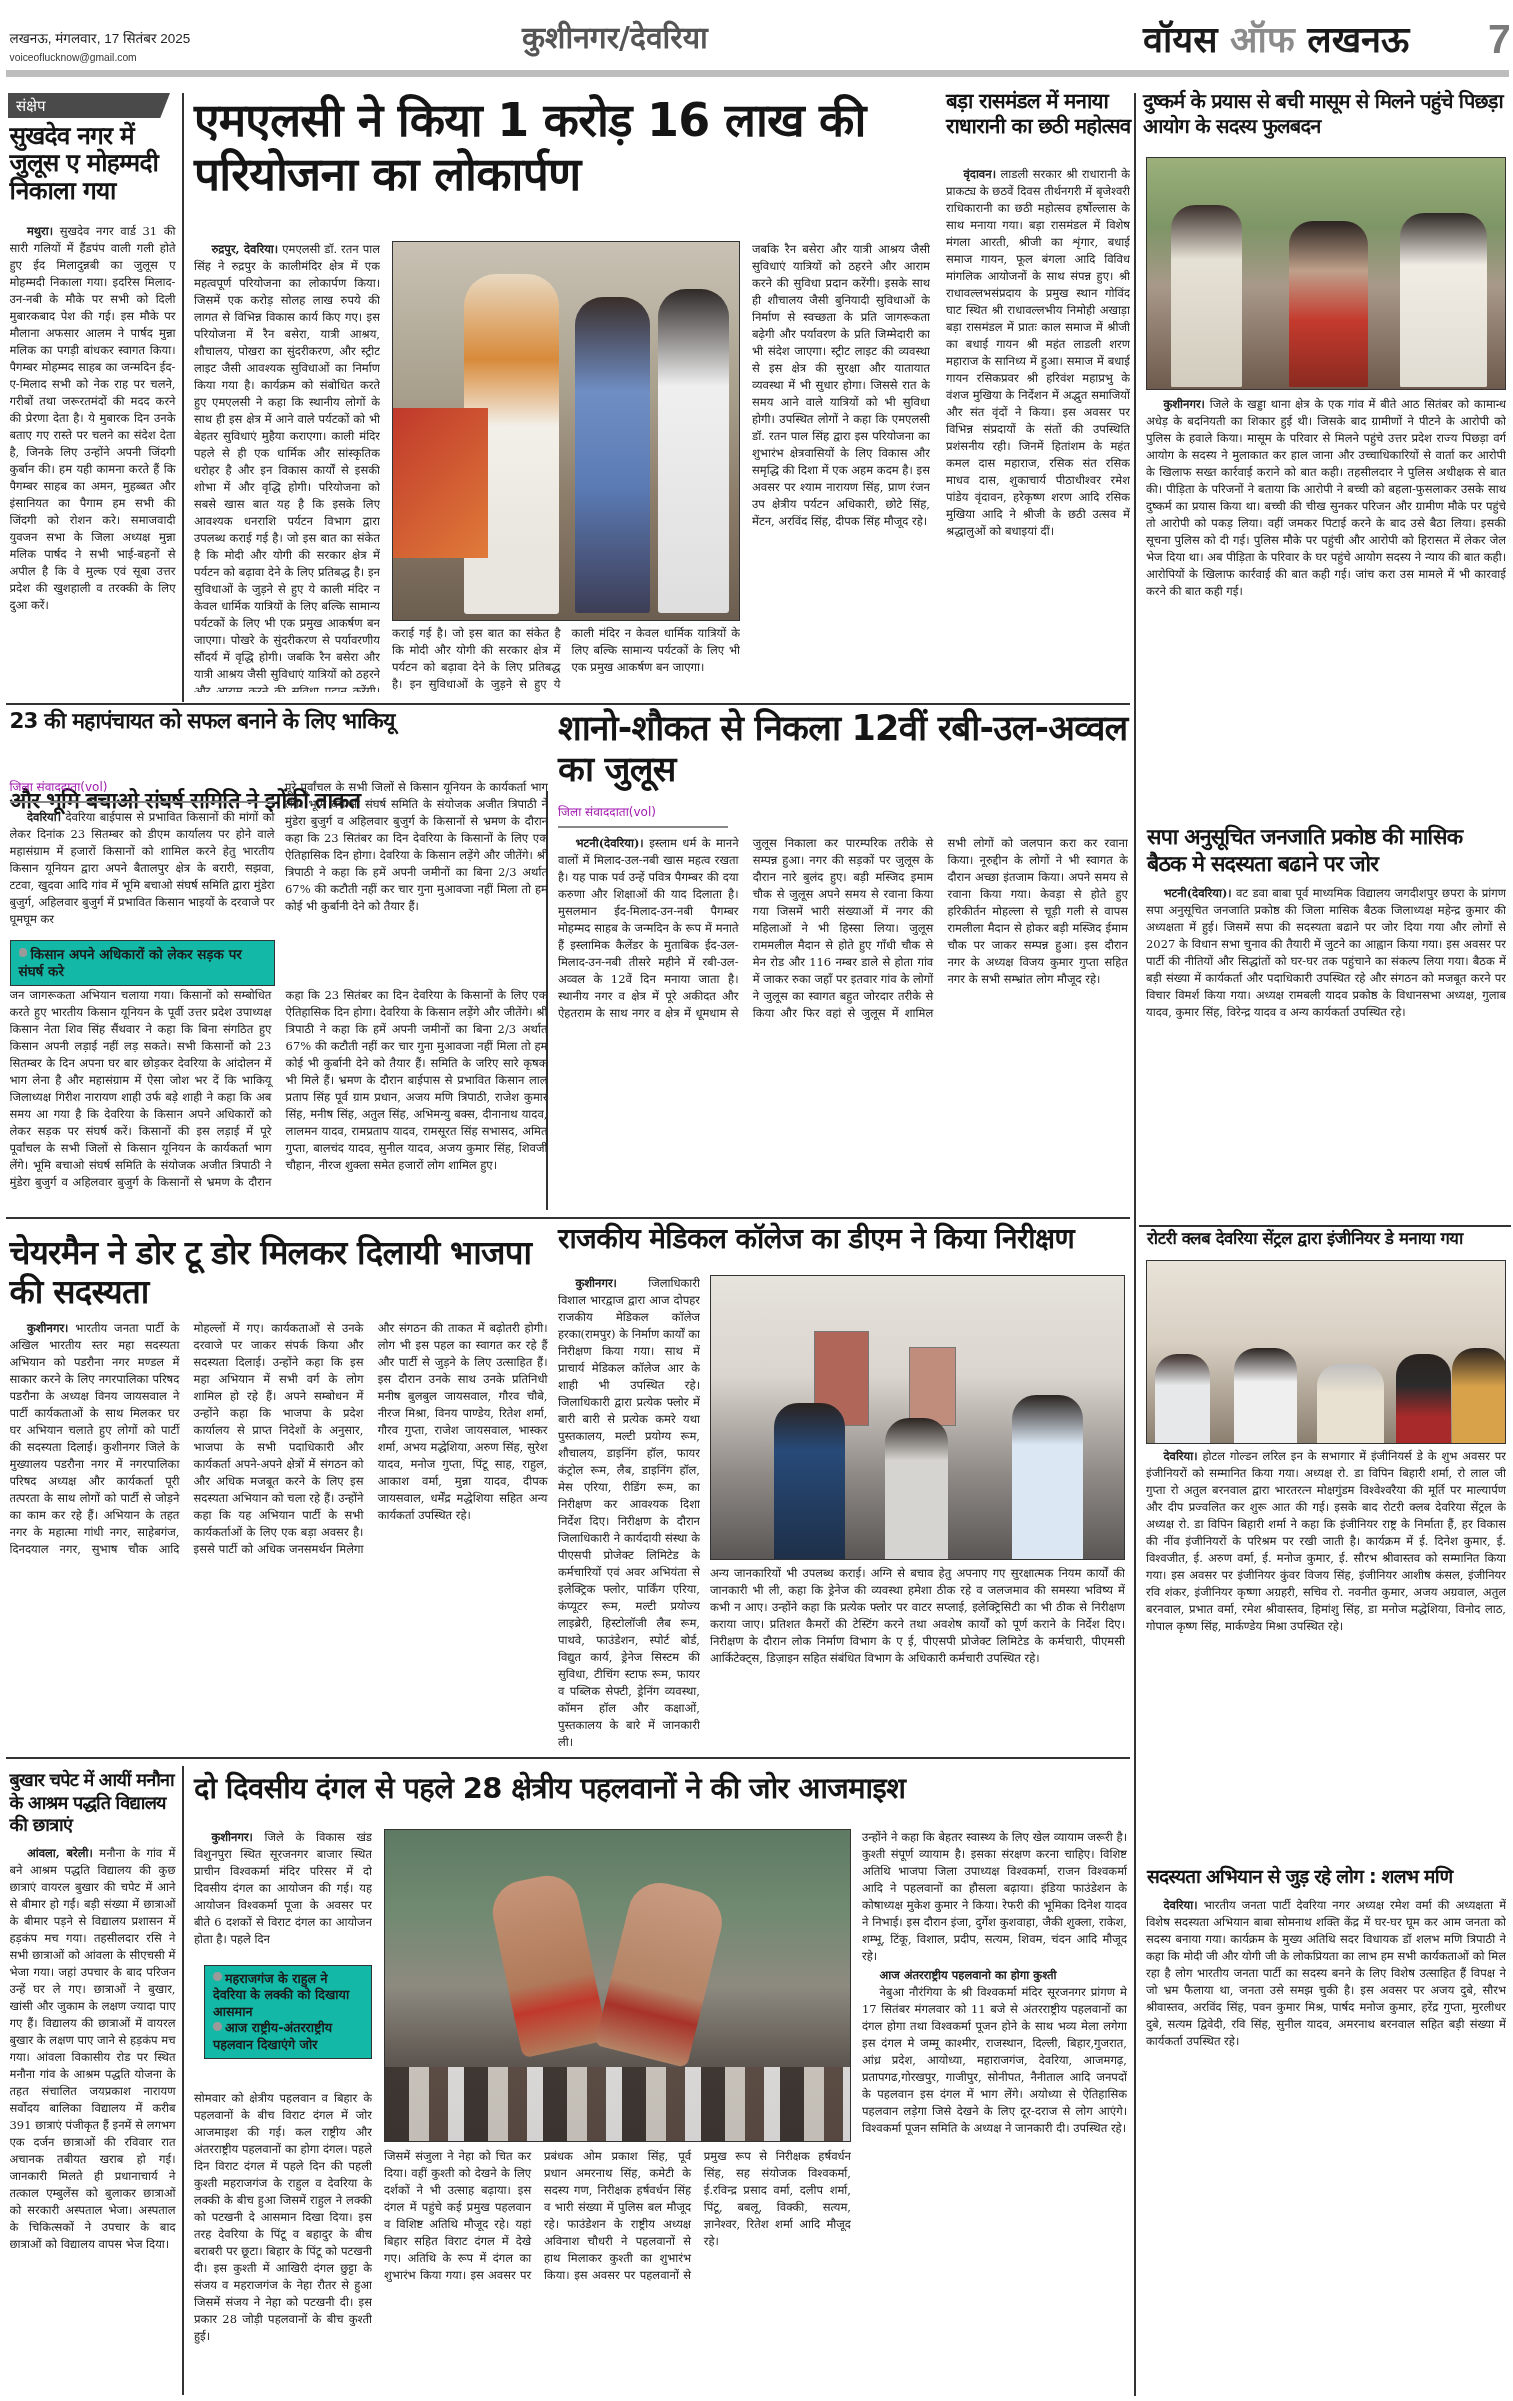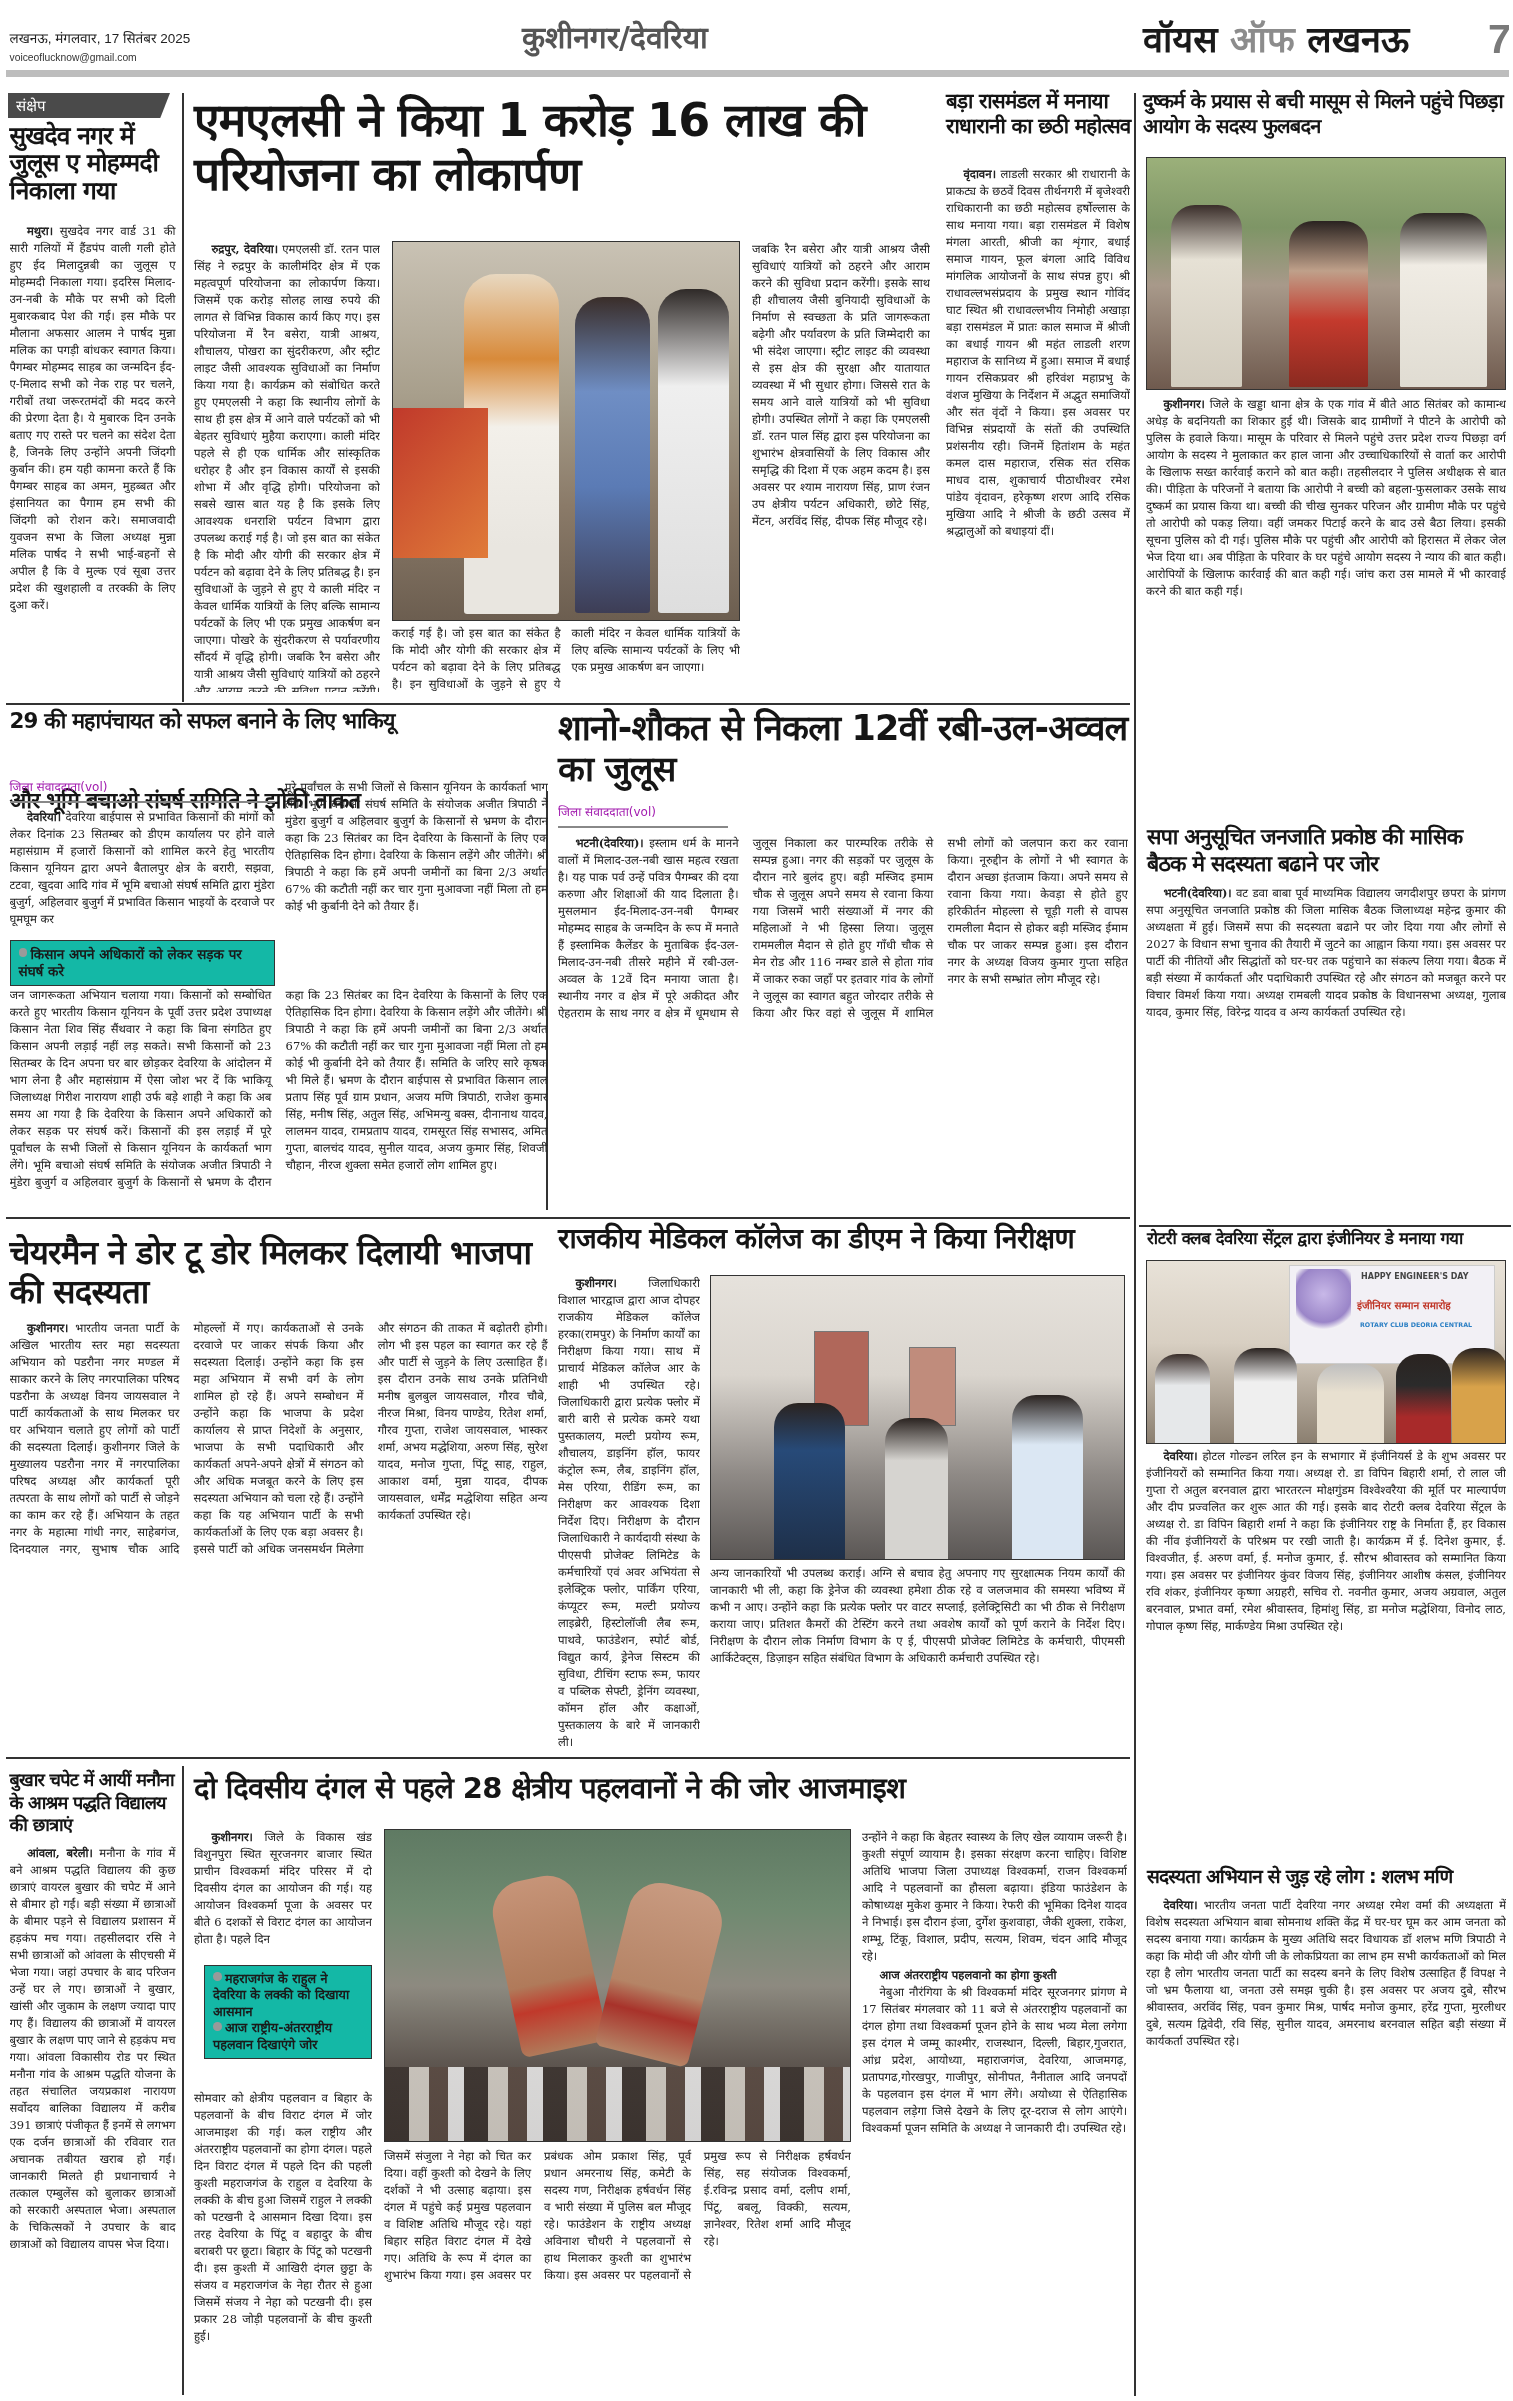--- a/index.html
+++ b/index.html
@@ -80,43 +80,37 @@
 </div>
 
 <div class="abs hl" style="left:1147px;top:823px;width:360px;font-size:21.4px;line-height:1.28;">सपा अनुसूचित जनजाति प्रकोष्ठ की मासिक बैठक मे सदस्यता बढाने पर जोर</div>
 <div class="abs body-text" style="left:1146px;top:885px;width:360px;height:336px;">
   <p><span class="lead">भटनी(देवरिया)।</span> <span>वट डवा बाबा पूर्व माध्यमिक विद्यालय जगदीशपुर छपरा के प्रांगण सपा अनुसूचित जनजाति प्रकोष्ठ की जिला मासिक बैठक जिलाध्यक्ष महेन्द्र कुमार की अध्यक्षता में हुई। जिसमें सपा की सदस्यता बढाने पर जोर दिया गया और लोगों से 2027 के विधान सभा चुनाव की तैयारी में जुटने का आह्वान किया गया। इस अवसर पर पार्टी की नीतियों और सिद्धांतों को घर-घर तक पहुंचाने का संकल्प लिया गया। बैठक में बड़ी संख्या में कार्यकर्ता और पदाधिकारी उपस्थित रहे और संगठन को मजबूत करने पर विचार विमर्श किया गया। अध्यक्ष रामबली यादव प्रकोष्ठ के विधानसभा अध्यक्ष, गुलाब यादव, कुमार सिंह, विरेन्द्र यादव व अन्य कार्यकर्ता उपस्थित रहे।</span></p>
 </div>
 <div class="hrule" style="left:1139px;top:1225px;width:372px;"></div>
 
 <div class="abs hl" style="left:1147px;top:1230px;width:360px;font-size:16.6px;letter-spacing:-0.4px;">रोटरी क्लब देवरिया सेंट्रल द्वारा इंजीनियर डे मनाया गया</div>
 <div class="photo" style="left:1146px;top:1260px;width:360px;height:184px;background:linear-gradient(180deg,#e8e2d8 0%,#d8cfc2 45%,#8b7f70 100%);">
-  <div class="abs" style="left:142px;top:4px;width:206px;height:99px;background:#f2f0f5;border:0.8px solid #ccc;">
-    <div class="abs" style="left:6.3px;top:3.2px;width:55px;height:63px;background:radial-gradient(circle at 50% 40%,#c8b8e8,#9a85c8 60%,#f2f0f5 75%);"></div>
-    <div class="abs caption-strip" style="left:71px;top:6.3px;font-size:8px;font-weight:bold;color:#444;">HAPPY ENGINEER'S DAY</div>
-    <div class="abs caption-strip" style="left:67px;top:32px;font-size:10.3px;font-weight:bold;color:#c0392b;">इंजीनियर सम्मान समारोह</div>
-    <div class="abs caption-strip" style="left:70px;top:55px;font-size:6.3px;font-weight:bold;color:#2b7fc4;">ROTARY CLUB DEORIA CENTRAL</div>
-  </div>
   <div class="abs" style="left:8px;top:93px;width:55px;height:90px;background:linear-gradient(180deg,#3a2e2a,#e6e8ea 35%);border-radius:22px 22px 0 0;"></div>
   <div class="abs" style="left:87px;top:87px;width:63px;height:97px;background:linear-gradient(180deg,#2a2320,#efefef 35%);border-radius:22px 22px 0 0;"></div>
   <div class="abs" style="left:170px;top:103px;width:67px;height:81px;background:linear-gradient(180deg,#bfbfbf,#e8e0d0 35%);border-radius:22px 22px 0 0;"></div>
   <div class="abs" style="left:249px;top:93px;width:55px;height:90px;background:linear-gradient(180deg,#2a2320,#2b2b2b 35%,#a82a2a 70%);border-radius:22px 22px 0 0;"></div>
   <div class="abs" style="left:305px;top:87px;width:55px;height:97px;background:linear-gradient(180deg,#2a2320,#d8a24a 40%);border-radius:22px 22px 0 0;"></div>
 </div>
 <div class="abs body-text" style="left:1146px;top:1448px;width:360px;height:396px;">
   <p><span class="lead">देवरिया।</span> <span>होटल गोल्डन लरिल इन के सभागार में इंजीनियर्स डे के शुभ अवसर पर इंजीनियरों को सम्मानित किया गया। अध्यक्ष रो. डा विपिन बिहारी शर्मा, रो लाल जी गुप्ता रो अतुल बरनवाल द्वारा भारतरत्न मोक्षगुंडम विश्वेश्वरैया की मूर्ति पर माल्यार्पण और दीप प्रज्वलित कर शुरू आत की गई। इसके बाद रोटरी क्लब देवरिया सेंट्रल के अध्यक्ष रो. डा विपिन बिहारी शर्मा ने कहा कि इंजीनियर राष्ट्र के निर्माता हैं, हर विकास की नींव इंजीनियरों के परिश्रम पर रखी जाती है। कार्यक्रम में ई. दिनेश कुमार, ई. विश्वजीत, ई. अरुण वर्मा, ई. मनोज कुमार, ई. सौरभ श्रीवास्तव को सम्मानित किया गया। इस अवसर पर इंजीनियर कुंवर विजय सिंह, इंजीनियर आशीष कंसल, इंजीनियर रवि शंकर, इंजीनियर कृष्णा अग्रहरी, सचिव रो. नवनीत कुमार, अजय अग्रवाल, अतुल बरनवाल, प्रभात वर्मा, रमेश श्रीवास्तव, हिमांशु सिंह, डा मनोज मद्धेशिया, विनोद लाठ, गोपाल कृष्ण सिंह, मार्कण्डेय मिश्रा उपस्थित रहे।</span></p>
 </div>
 
 <div class="abs hl" style="left:1147px;top:1866px;width:360px;font-size:19px;">सदस्यता अभियान से जुड़ रहे लोग : शलभ मणि</div>
 <div class="abs body-text" style="left:1146px;top:1897px;width:360px;height:498px;">
   <p><span class="lead">देवरिया।</span> <span>भारतीय जनता पार्टी देवरिया नगर अध्यक्ष रमेश वर्मा की अध्यक्षता में विशेष सदस्यता अभियान बाबा सोमनाथ शक्ति केंद्र में घर-घर घूम कर आम जनता को सदस्य बनाया गया। कार्यक्रम के मुख्य अतिथि सदर विधायक डॉ शलभ मणि त्रिपाठी ने कहा कि मोदी जी और योगी जी के लोकप्रियता का लाभ हम सभी कार्यकताओं को मिल रहा है लोग भारतीय जनता पार्टी का सदस्य बनने के लिए विशेष उत्साहित हैं विपक्ष ने जो भ्रम फैलाया था, जनता उसे समझ चुकी है। इस अवसर पर अजय दुबे, सौरभ श्रीवास्तव, अरविंद सिंह, पवन कुमार मिश्र, पार्षद मनोज कुमार, हरेंद्र गुप्ता, मुरलीधर दुबे, सत्यम द्विवेदी, रवि सिंह, सुनील यादव, अमरनाथ बरनवाल सहित बड़ी संख्या में कार्यकर्ता उपस्थित रहे।</span></p>
 </div>
 
 <div class="hrule" style="left:6.3px;top:703px;width:1124px;"></div>
-<div class="abs hl" style="left:9.5px;top:709px;width:538px;font-size:21.4px;">29 की महापंचायत को सफल बनाने के लिए भाकियू</div>
+<div class="abs hl" style="left:9.5px;top:709px;width:538px;font-size:21.4px;">23 की महापंचायत को सफल बनाने के लिए भाकियू</div>
 <div class="abs hl" style="left:9.5px;top:778px;width:538px;font-size:22px;margin-top:11px;">और भूमि बचाओ संघर्ष समिति ने झोंकी ताकत</div>
 <div class="abs byline" style="left:9.5px;top:778px;width:265px;">जिला संवाददाता(vol)</div>
 <div class="abs body-text" style="left:9.5px;top:809px;width:265px;height:123px;">
   <p><span class="lead">देवरिया।</span> <span>देवरिया बाईपास से प्रभावित किसानों की मांगों को लेकर दिनांक 23 सितम्बर को डीएम कार्यालय पर होने वाले महासंग्राम में हजारों किसानों को शामिल करने हेतु भारतीय किसान यूनियन द्वारा अपने बैतालपुर क्षेत्र के बरारी, सझवा, टटवा, खुदवा आदि गांव में भूमि बचाओ संघर्ष समिति द्वारा मुंडेरा बुजुर्ग, अहिलवार बुजुर्ग में प्रभावित किसान भाइयों के दरवाजे पर घूमघूम कर</span></p>
 </div>
 <div class="callout" style="left:9.5px;top:940px;width:265px;">
   <span class="bullet-dot"></span><span>किसान अपने अधिकारों को लेकर सड़क पर संघर्ष करे</span>
 </div>
 <div class="abs body-text" style="left:9.5px;top:987px;width:538px;height:223px;column-count:2;column-gap:14.2px;">
   <p style="text-indent:0">जन जागरूकता अभियान चलाया गया। किसानों को सम्बोधित करते हुए भारतीय किसान यूनियन के पूर्वी उत्तर प्रदेश उपाध्यक्ष किसान नेता शिव सिंह सैंथवार ने कहा कि बिना संगठित हुए किसान अपनी लड़ाई नहीं लड़ सकते। सभी किसानों को 23 सितम्बर के दिन अपना घर बार छोड़कर देवरिया के आंदोलन में भाग लेना है और महासंग्राम में ऐसा जोश भर दें कि भाकियू जिलाध्यक्ष गिरीश नारायण शाही उर्फ बड़े शाही ने कहा कि अब समय आ गया है कि देवरिया के किसान अपने अधिकारों को लेकर सड़क पर संघर्ष करें। किसानों की इस लड़ाई में पूरे पूर्वांचल के सभी जिलों से किसान यूनियन के कार्यकर्ता भाग लेंगे। भूमि बचाओ संघर्ष समिति के संयोजक अजीत त्रिपाठी ने मुंडेरा बुजुर्ग व अहिलवार बुजुर्ग के किसानों से भ्रमण के दौरान कहा कि 23 सितंबर का दिन देवरिया के किसानों के लिए एक ऐतिहासिक दिन होगा। देवरिया के किसान लड़ेंगे और जीतेंगे। श्री त्रिपाठी ने कहा कि हमें अपनी जमीनों का बिना 2/3 अर्थात 67% की कटौती नहीं कर चार गुना मुआवजा नहीं मिला तो हम कोई भी कुर्बानी देने को तैयार हैं। समिति के जरिए सारे कृषक भी मिले हैं। भ्रमण के दौरान बाईपास से प्रभावित किसान लाल प्रताप सिंह पूर्व ग्राम प्रधान, अजय मणि त्रिपाठी, राजेश कुमार सिंह, मनीष सिंह, अतुल सिंह, अभिमन्यु बक्स, दीनानाथ यादव, लालमन यादव, रामप्रताप यादव, रामसूरत सिंह सभासद, अमित गुप्ता, बालचंद यादव, सुनील यादव, अजय कुमार सिंह, शिवजी चौहान, नीरज शुक्ला समेत हजारों लोग शामिल हुए।</p>

